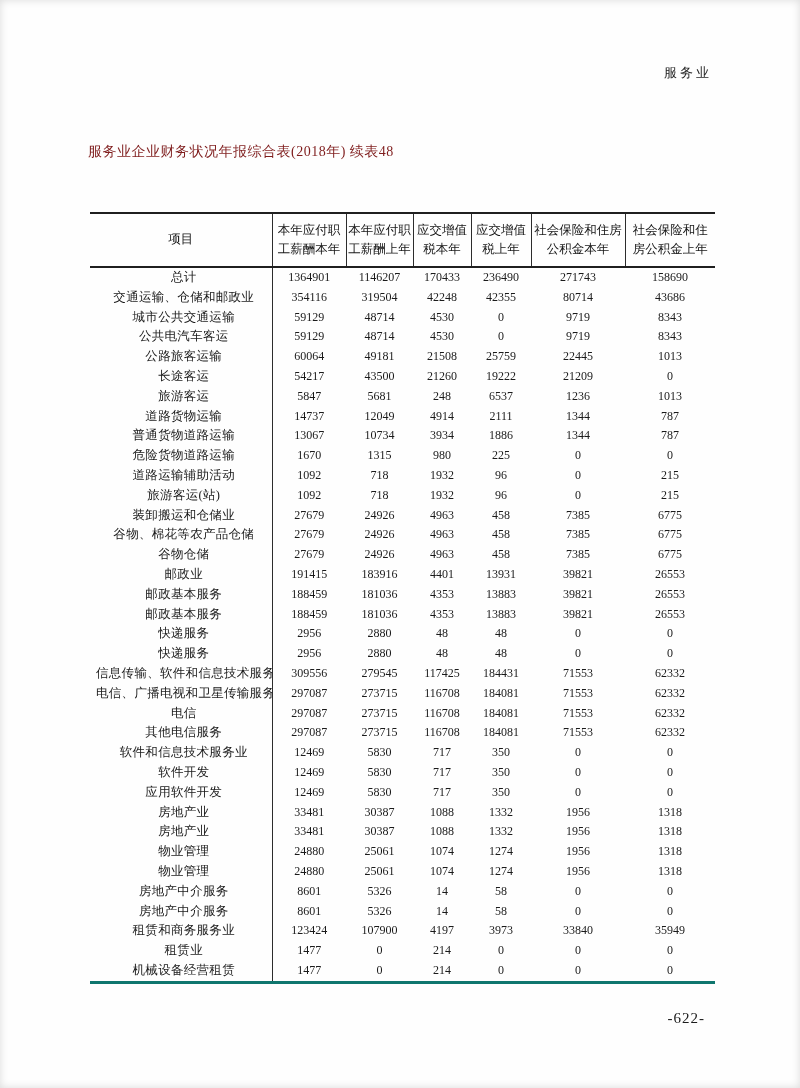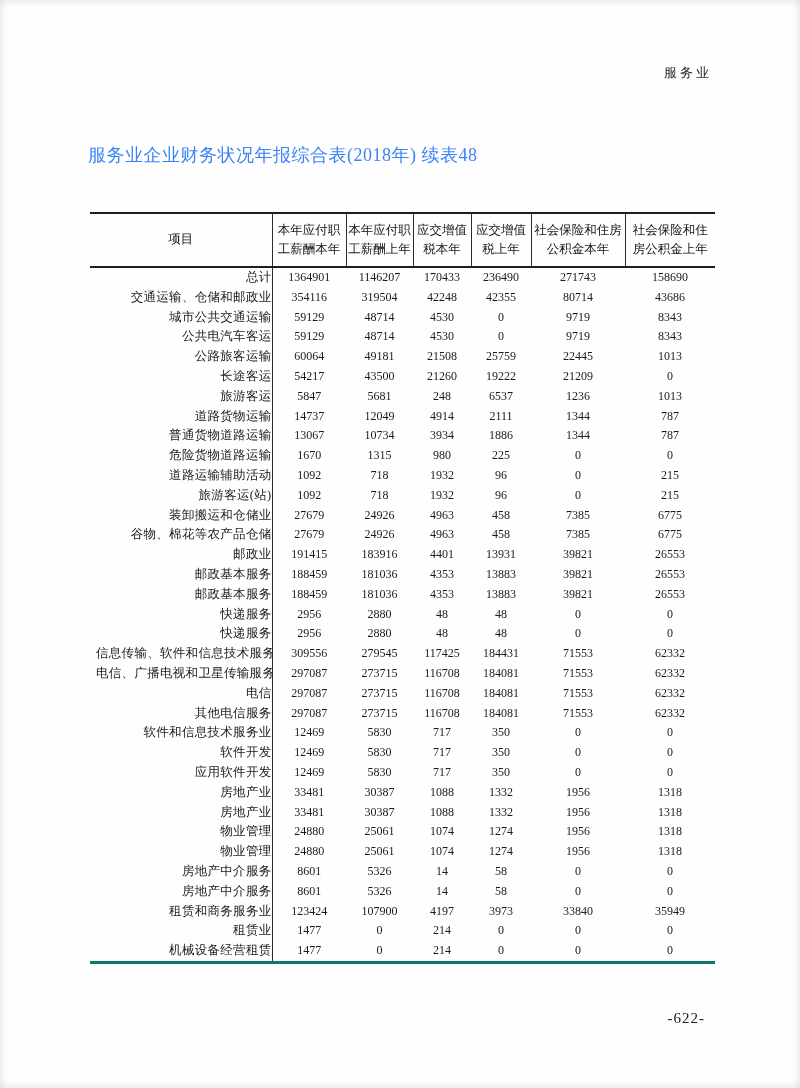--- a/index.html
+++ b/index.html
@@ -22,23 +22,23 @@
     top: 64px;
     right: 88px;
     font-size: 13px;
     letter-spacing: 3px;
     color: #242424;
   }
   .doc-title {
     position: absolute;
     top: 143px;
     left: 88px;
-    font-size: 18px;
+    font-size: 14px;
     letter-spacing: 0.5px;
-    color: #3b82f6;
+    color: #7f1d1d;
   }
   table.report {
     position: absolute;
     top: 212px;
     left: 90px;
     width: 625px;
     border-collapse: collapse;
     table-layout: fixed;
     border-top: 2px solid #1f1f1f;
     border-bottom: 3px solid #0f766e;
@@ -61,21 +61,21 @@
   table.report tbody td {
     height: 19.8px;
     padding: 0;
     font-size: 12.5px;
     line-height: 19.8px;
     white-space: nowrap;
     overflow: hidden;
     color: #1a1a1a;
   }
   table.report tbody td.label {
-    text-align: right;
+    text-align: center;
     padding-left: 6px;
     border-right: 1px solid #2c2c2c;
     letter-spacing: 0.3px;
   }
   table.report tbody td.num {
     text-align: center;
     font-size: 12px;
   }
   .page-number {
     position: absolute;
@@ -243,20 +243,29 @@
         <tr>
           <td class="label">谷物、棉花等农产品仓储</td>
           <td class="num">27679</td>
           <td class="num">24926</td>
           <td class="num">4963</td>
           <td class="num">458</td>
           <td class="num">7385</td>
           <td class="num">6775</td>
         </tr>
         <tr>
+          <td class="label">谷物仓储</td>
+          <td class="num">27679</td>
+          <td class="num">24926</td>
+          <td class="num">4963</td>
+          <td class="num">458</td>
+          <td class="num">7385</td>
+          <td class="num">6775</td>
+        </tr>
+        <tr>
           <td class="label">邮政业</td>
           <td class="num">191415</td>
           <td class="num">183916</td>
           <td class="num">4401</td>
           <td class="num">13931</td>
           <td class="num">39821</td>
           <td class="num">26553</td>
         </tr>
         <tr>
           <td class="label">邮政基本服务</td>

